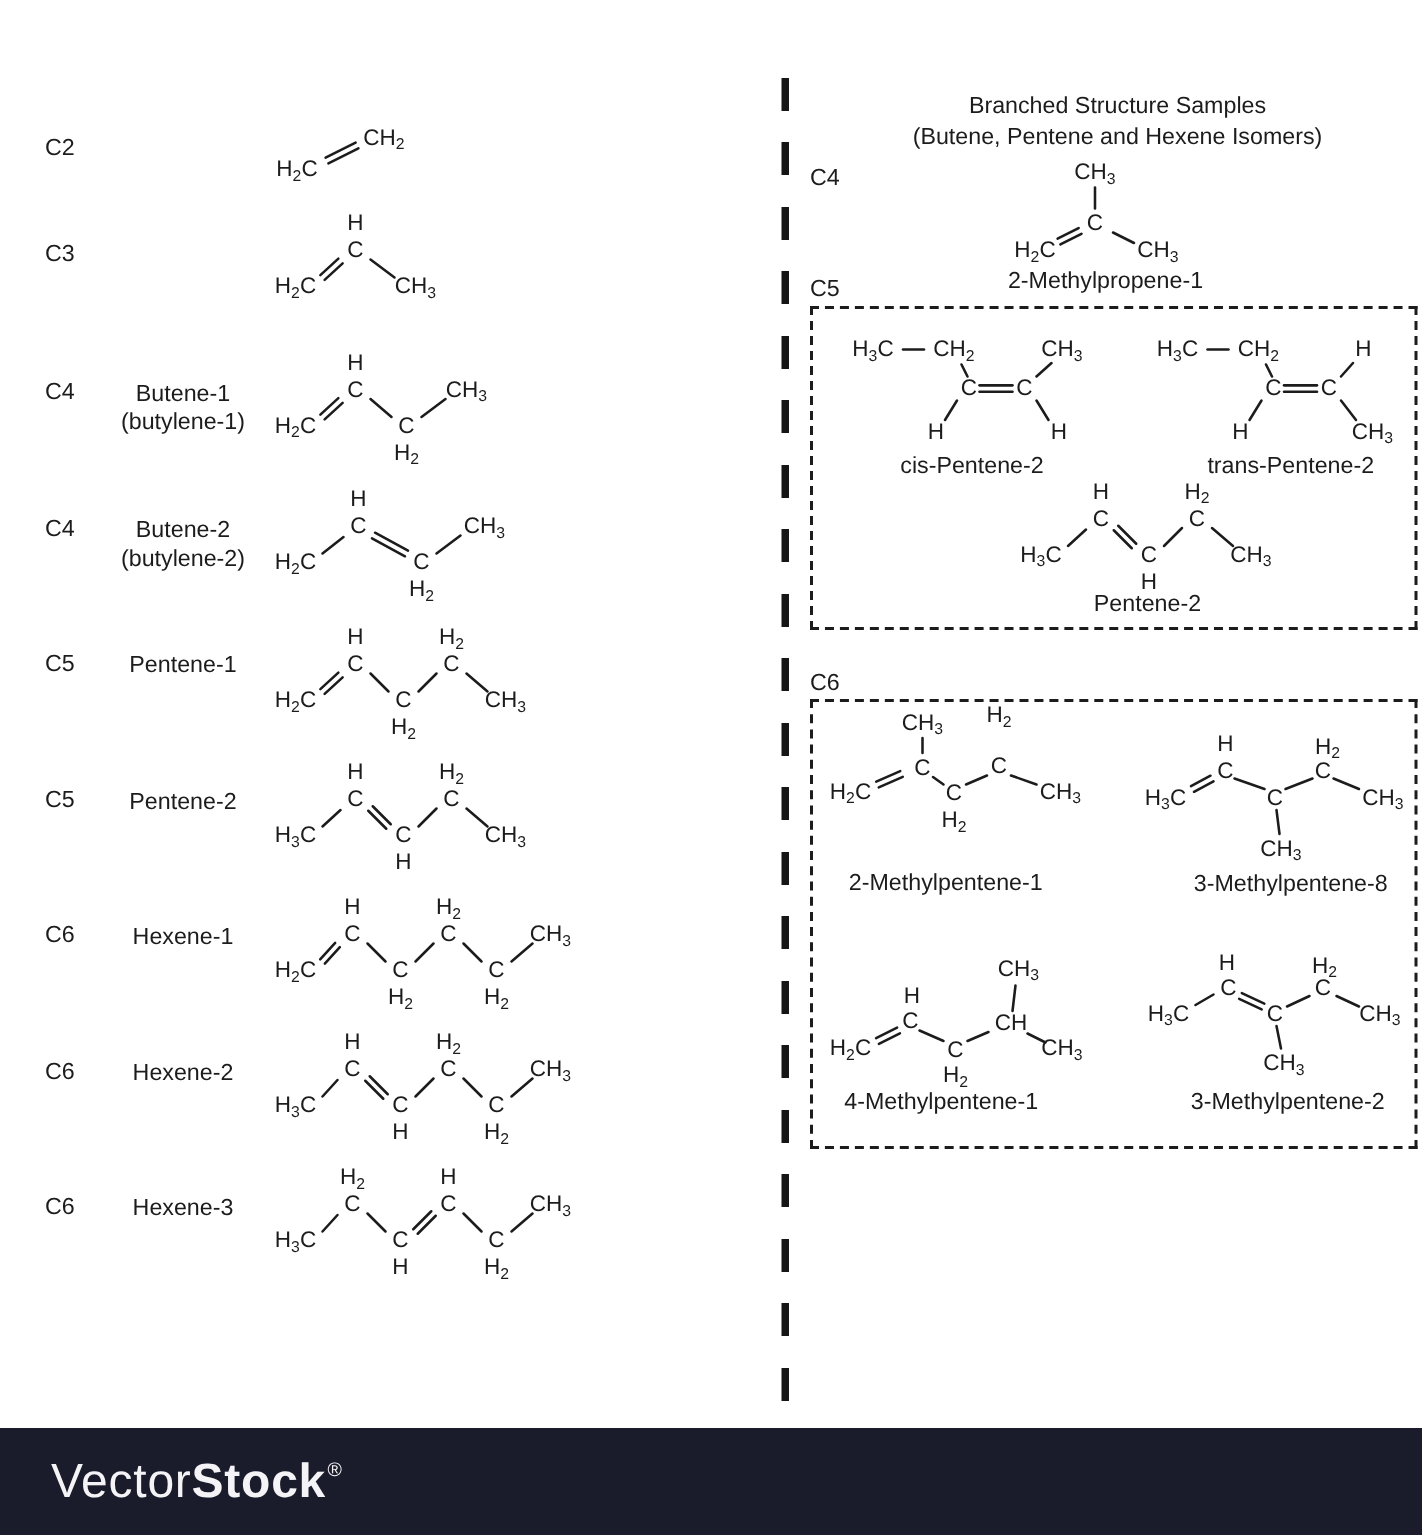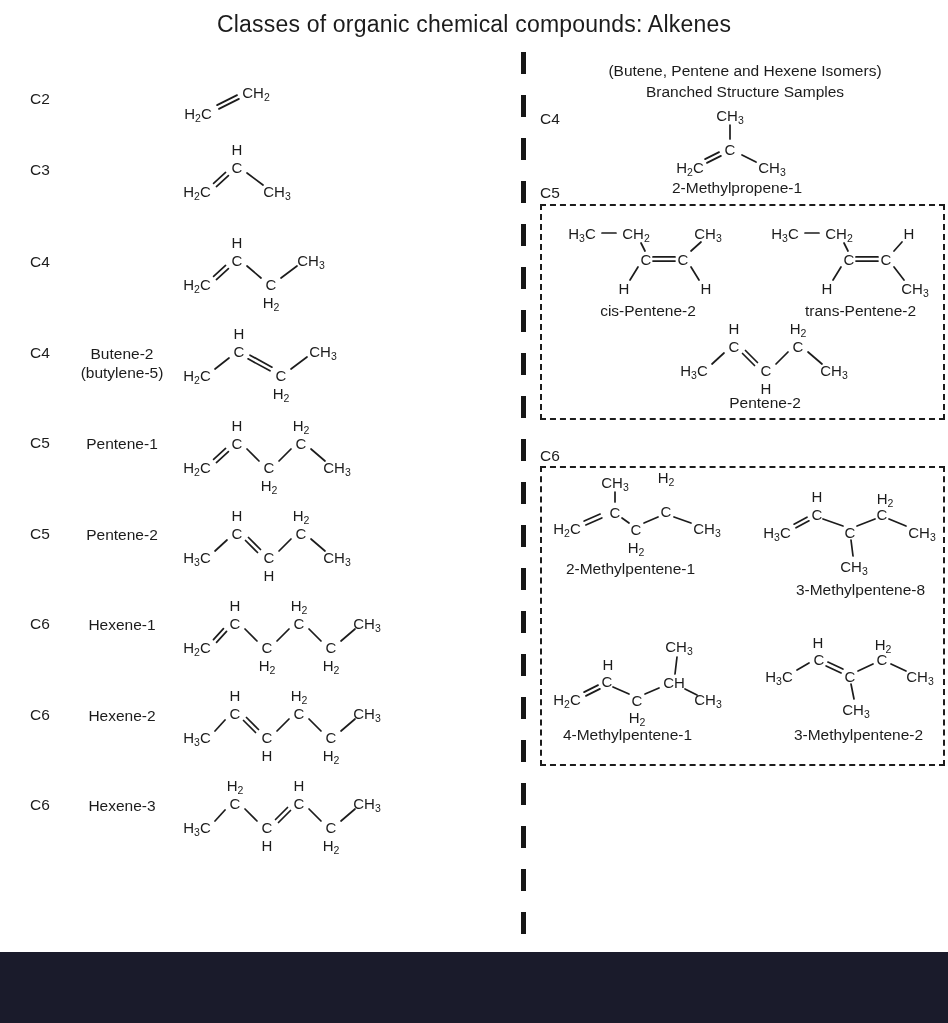--- a/index.html
+++ b/index.html
@@ -28,24 +28,23 @@
   .logo{color:#f4f4f6;font-size:32px;letter-spacing:.5px;}
   .logo .bold{font-weight:bold;}
   .logo sup{font-size:13px;vertical-align:14px;margin-left:1px;}
   .siteref{color:#f4f4f6;font-size:19.5px;}
 </style>
 </head>
 <body>
 
 <div id="canvas">
 
-  <div class="title">Classes of organic chemical compounds: Alkenes</div>
   <div class="hdr-right">
+    <div>Branched Structure Samples</div>
     <div>(Butene, Pentene and Hexene Isomers)</div>
-    <div>Branched Structure Samples</div>
   </div>
 
   <div class="vdivider"></div>
 
   <div class="lrow" style="top:90px">
     <span class="cn">C2</span>
   </div>
   <div class="mol" style="left: 176px; top: 80px; width: 110px; height: 45px;">
       <svg width="110" height="45">
         <line x1="42.93914855054991" y1="28.87829710109982" x2="62.93914855054991" y2="18.87829710109982"></line>
@@ -65,41 +64,45 @@
         <line x1="72" y1="30" x2="88" y2="42"></line>
       </svg>
       <span class="atom" style="left: 22px; top: 48px;">H<sub>2</sub>C</span>
       <span class="atom" style="left: 62px; top: 24px;">C</span>
       <span class="atom" style="left: 62px; top: 6px;">H</span>
       <span class="atom" style="left: 102px; top: 48px;">CH<sub>3</sub></span>
     </div>
 
   <div class="lrow" style="top:253px">
     <span class="cn">C4</span>
+    <div class="nm">
+      <div>Butene-1</div>
+      <div>(butylene-1)</div>
+    </div>
   </div>
   <div class="mol" style="left: 175px; top: 232px; width: 160px; height: 80px;">
       <svg width="160" height="80">
         <line x1="41.41902171988643" y1="47.54802369442156" x2="53.41902171988643" y2="36.54802369442156"></line>
         <line x1="38.58097828011357" y1="44.45197630557844" x2="50.58097828011357" y2="33.45197630557844"></line>
         <line x1="72" y1="34" x2="86" y2="46"></line>
         <line x1="106" y1="46" x2="122" y2="34"></line>
       </svg>
       <span class="atom" style="left: 22px; top: 52px;">H<sub>2</sub>C</span>
       <span class="atom" style="left: 62px; top: 28px;">C</span>
       <span class="atom" style="left: 62px; top: 10px;">H</span>
       <span class="atom" style="left: 96px; top: 52px;">C</span>
       <span class="atom" style="left: 96px; top: 70px;">H<sub>2</sub></span>
       <span class="atom" style="left: 136px; top: 28px;">CH<sub>3</sub></span>
     </div>
 
   <div class="lrow" style="top:344px">
     <span class="cn">C4</span>
     <div class="nm">
       <div>Butene-2</div>
-      <div>(butylene-5)</div>
+      <div>(butylene-2)</div>
     </div>
   </div>
   <div class="mol" style="left: 175px; top: 323px; width: 170px; height: 80px;">
       <svg width="170" height="80">
         <line x1="40" y1="46" x2="54" y2="35"></line>
         <line x1="72.9944105255708" y1="35.84358070312021" x2="94.9944105255708" y2="47.84358070312021"></line>
         <line x1="75.0055894744292" y1="32.15641929687979" x2="97.0055894744292" y2="44.15641929687979"></line>
         <line x1="116" y1="46" x2="132" y2="34"></line>
       </svg>
       <span class="atom" style="left: 22px; top: 52px;">H<sub>2</sub>C</span>
@@ -326,21 +329,21 @@
       </svg>
       <span class="atom" style="left: 70px; top: 14px;">CH<sub>3</sub></span>
       <span class="atom" style="left: 70px; top: 44px;">C</span>
       <span class="atom" style="left: 22px; top: 60px;">H<sub>2</sub>C</span>
       <span class="atom" style="left: 91px; top: 61px;">C</span>
       <span class="atom" style="left: 91px; top: 79px;">H<sub>2</sub></span>
       <span class="atom" style="left: 121px; top: 43px;">C</span>
       <span class="atom" style="left: 121px; top: 9px;">H<sub>2</sub></span>
       <span class="atom" style="left: 162px; top: 60px;">CH<sub>3</sub></span>
     </div>
-  <div class="caption" style="left:543px;top:560px;width:175px">2-Methylpentene-1</div>
+  <div class="caption" style="left:543px;top:580px;width:175px">2-Methylpentene-1</div>
   <div class="mol" style="left: 755px; top: 486px; width: 190px; height: 100px;">
       <svg width="190" height="100">
         <line x1="40.995609628373536" y1="41.84898930983657" x2="53.995609628373536" y2="34.84898930983657"></line>
         <line x1="39.004390371626464" y1="38.15101069016343" x2="52.004390371626464" y2="31.15101069016343"></line>
         <line x1="68" y1="33" x2="88" y2="40"></line>
         <line x1="96" y1="54" x2="98" y2="70"></line>
         <line x1="102" y1="40" x2="120" y2="33"></line>
         <line x1="134" y1="33" x2="151" y2="40"></line>
       </svg>
       <span class="atom" style="left: 22px; top: 46px;">H<sub>3</sub>C</span>
@@ -386,15 +389,16 @@
       <span class="atom" style="left: 63px; top: 10px;">H</span>
       <span class="atom" style="left: 95px; top: 44px;">C</span>
       <span class="atom" style="left: 101px; top: 77px;">CH<sub>3</sub></span>
       <span class="atom" style="left: 127px; top: 27px;">C</span>
       <span class="atom" style="left: 128px; top: 12px;">H<sub>2</sub></span>
       <span class="atom" style="left: 165px; top: 44px;">CH<sub>3</sub></span>
     </div>
   <div class="caption" style="left:771px;top:726px;width:175px">3-Methylpentene-2</div>
 
   <div class="footer" style="background: rgb(26, 27, 43);">
+    <div class="logo"><span>Vector</span><span class="bold">Stock</span><sup>®</sup></div>
   </div>
 
 </div>
 
 </body></html>

